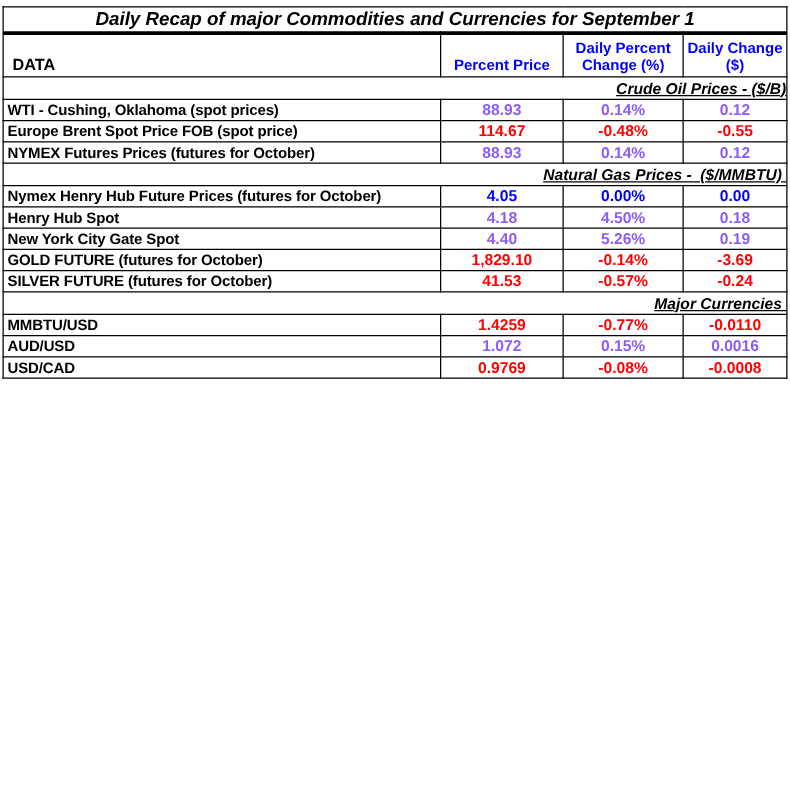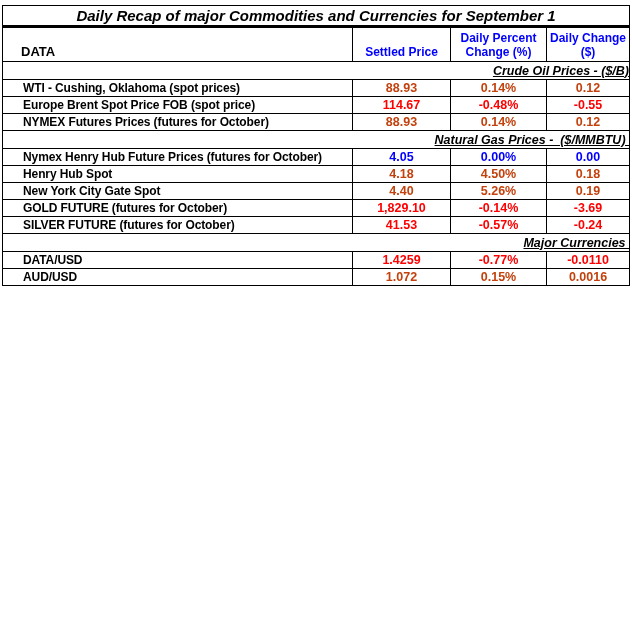--- a/index.html
+++ b/index.html
@@ -47,21 +47,21 @@
     font-weight: bold;
     font-size: 12px;
     text-align: center;
     color: #0000FF;
     line-height: 14px;
     padding-bottom: 2px;
   }
   tr.header-row td.first {
     color: #000000;
     text-align: left;
-    padding-left: 18px;
+    padding-left: 7px;
     font-size: 13px;
   }
   tr.section-row td {
     height: 17px;
     text-align: right;
     font-size: 12.5px;
   }
   .section-title {
     font-weight: bold;
     font-style: italic;
@@ -71,27 +71,27 @@
   }
   tr.data-row td {
     height: 16px;
     font-size: 12.5px;
     font-weight: bold;
     text-align: center;
     line-height: 16px;
   }
   tr.data-row td.label {
     text-align: left;
-    padding-left: 20px;
+    padding-left: 3px;
     font-size: 12px;
     letter-spacing: -0.1px;
     white-space: nowrap;
     color: #000000;
   }
-  .green { color: #c2410c; }
+  .green { color: #8b5cf6; }
   .red   { color: #FF0000; }
   .blue  { color: #0000FF; }
 </style>
 </head>
 <body>
 
 <div class="sheet">
   <table class="recap">
     <colgroup>
       <col style="width:350px">
@@ -100,21 +100,21 @@
         <col style="width:83px">
     </colgroup>
 
     <tbody>
         <tr class="title-row">
       <td colspan="4">Daily Recap of major Commodities and Currencies for September 1</td>
     </tr>
 
     <tr class="header-row">
       <td class="first">DATA</td>
-      <td>Settled Price</td>
+      <td>Percent Price</td>
       <td>Daily Percent Change (%)</td>
       <td>Daily Change ($)</td>
     </tr>
 
     <tr class="section-row">
       <td colspan="4"><span class="section-title">Crude Oil Prices - ($/B)</span></td>
     </tr>
     <tr class="data-row">
       <td class="label">WTI - Cushing, Oklahoma (spot prices)</td>
       <td class="green">88.93</td>
@@ -166,26 +166,32 @@
       <td class="label">SILVER FUTURE (futures for October)</td>
       <td class="red">41.53</td>
       <td class="red">-0.57%</td>
       <td class="red">-0.24</td>
     </tr>
 
     <tr class="section-row">
       <td colspan="4"><span class="section-title">Major Currencies </span></td>
     </tr>
     <tr class="data-row">
-      <td class="label">DATA/USD</td>
+      <td class="label">MMBTU/USD</td>
       <td class="red">1.4259</td>
       <td class="red">-0.77%</td>
       <td class="red">-0.0110</td>
     </tr>
     <tr class="data-row">
       <td class="label">AUD/USD</td>
       <td class="green">1.072</td>
       <td class="green">0.15%</td>
       <td class="green">0.0016</td>
     </tr>
+    <tr class="data-row">
+      <td class="label">USD/CAD</td>
+      <td class="red">0.9769</td>
+      <td class="red">-0.08%</td>
+      <td class="red">-0.0008</td>
+    </tr>
   </tbody>
     </table>
 </div>
 
 </body></html>

